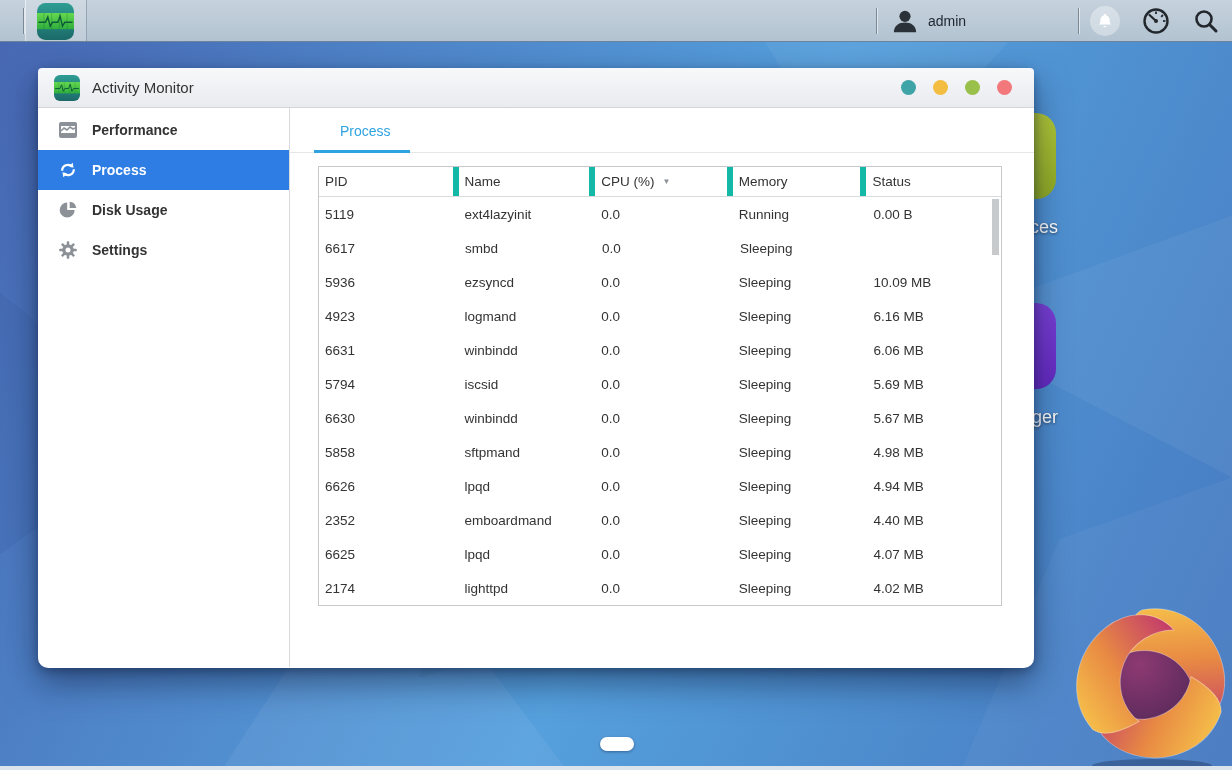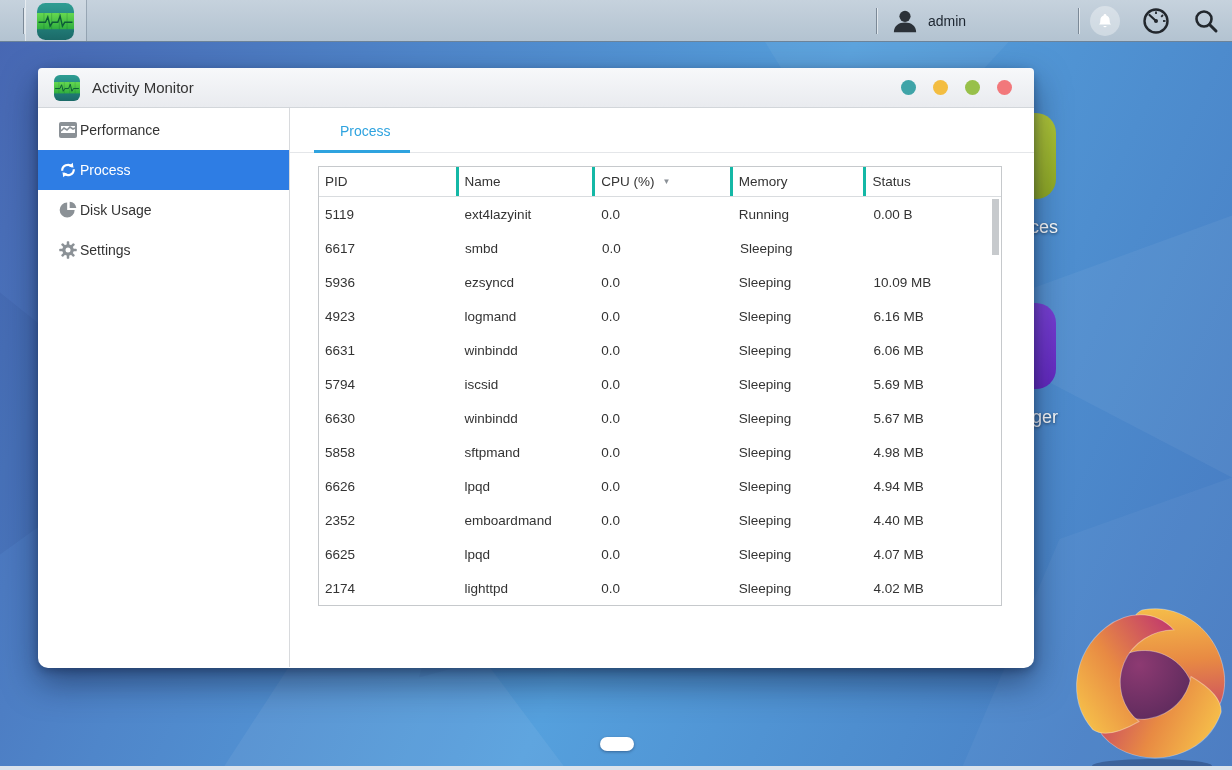--- a/index.html
+++ b/index.html
@@ -48,35 +48,35 @@
     background:#fff; border-radius:10px; box-shadow:0 14px 34px rgba(8,18,48,.5), 0 3px 8px rgba(8,18,48,.3); }
   .titlebar { height:40px; background:linear-gradient(#f7f8fa,#e9ebef); border-bottom:1px solid #d2d6da;
     border-radius:4px 4px 0 0; display:flex; align-items:center; padding:0 16px; }
   .titlebar .wicon { width:26px; height:26px; margin-right:12px; }
   .wtitle { font-size:15px; color:#333; }
   .dots { margin-left:auto; display:flex; gap:17px; padding-right:6px; }
   .dot { width:15px; height:15px; border-radius:50%; cursor:pointer; }
 
   .winbody { display:flex; height:559px; }
   .sidebar { width:252px; border-right:1px solid #d8dadd; padding-top:2px; }
-  .sitem { height:40px; display:flex; align-items:center; gap:2px; padding-left:20px; cursor:pointer;
-    font-size:14px; color:#333; }
+  .sitem { height:40px; display:flex; align-items:center; gap:14px; padding-left:20px; cursor:pointer;
+    font-size:14px; color:#333;font-weight:bold; }
   .sitem svg { flex:0 0 auto; }
   .sitem.sel { background:#2e7de4; color:#fff; }
 
   .content { flex:1; position:relative; }
   .tabstrip { height:45px; border-bottom:1px solid #e4e6e9; position:relative; }
   .tab { position:absolute; left:50px; top:0; height:45px; display:flex; align-items:center;
     font-size:14px; color:#2fa3df; cursor:pointer; }
   .tab-underline { position:absolute; left:24px; top:42px; width:96px; height:3px; background:#2fa3df; }
 
   .ptable { position:absolute; left:28px; top:58px; width:684px; border:1px solid #c6c9cc; background:#fff; }
   .thead { display:flex; height:30px; border-bottom:1px solid #d9dcdf; }
   .thcell { display:flex; align-items:center; padding-left:6px; font-size:13.5px; color:#333;
-    border-right:3px solid #14b8a6; cursor:pointer; }
+    border-right:6px solid #14b8a6; cursor:pointer; }
   .thcell:last-child { border-right:none; }
   .sortarrow { font-size:8px; color:#8a9096; margin-left:8px; }
   .tbody { position:relative; }
   .trow { display:flex; height:34px; }
   .tcell { display:flex; align-items:center; padding-left:6px; font-size:13.5px; color:#333; overflow:hidden; white-space:nowrap; }
   .vscroll { position:absolute; right:2px; top:2px; width:7px; height:56px; background:#c7cacd; z-index:2; }
 </style>
 </head>
 <body>
 

